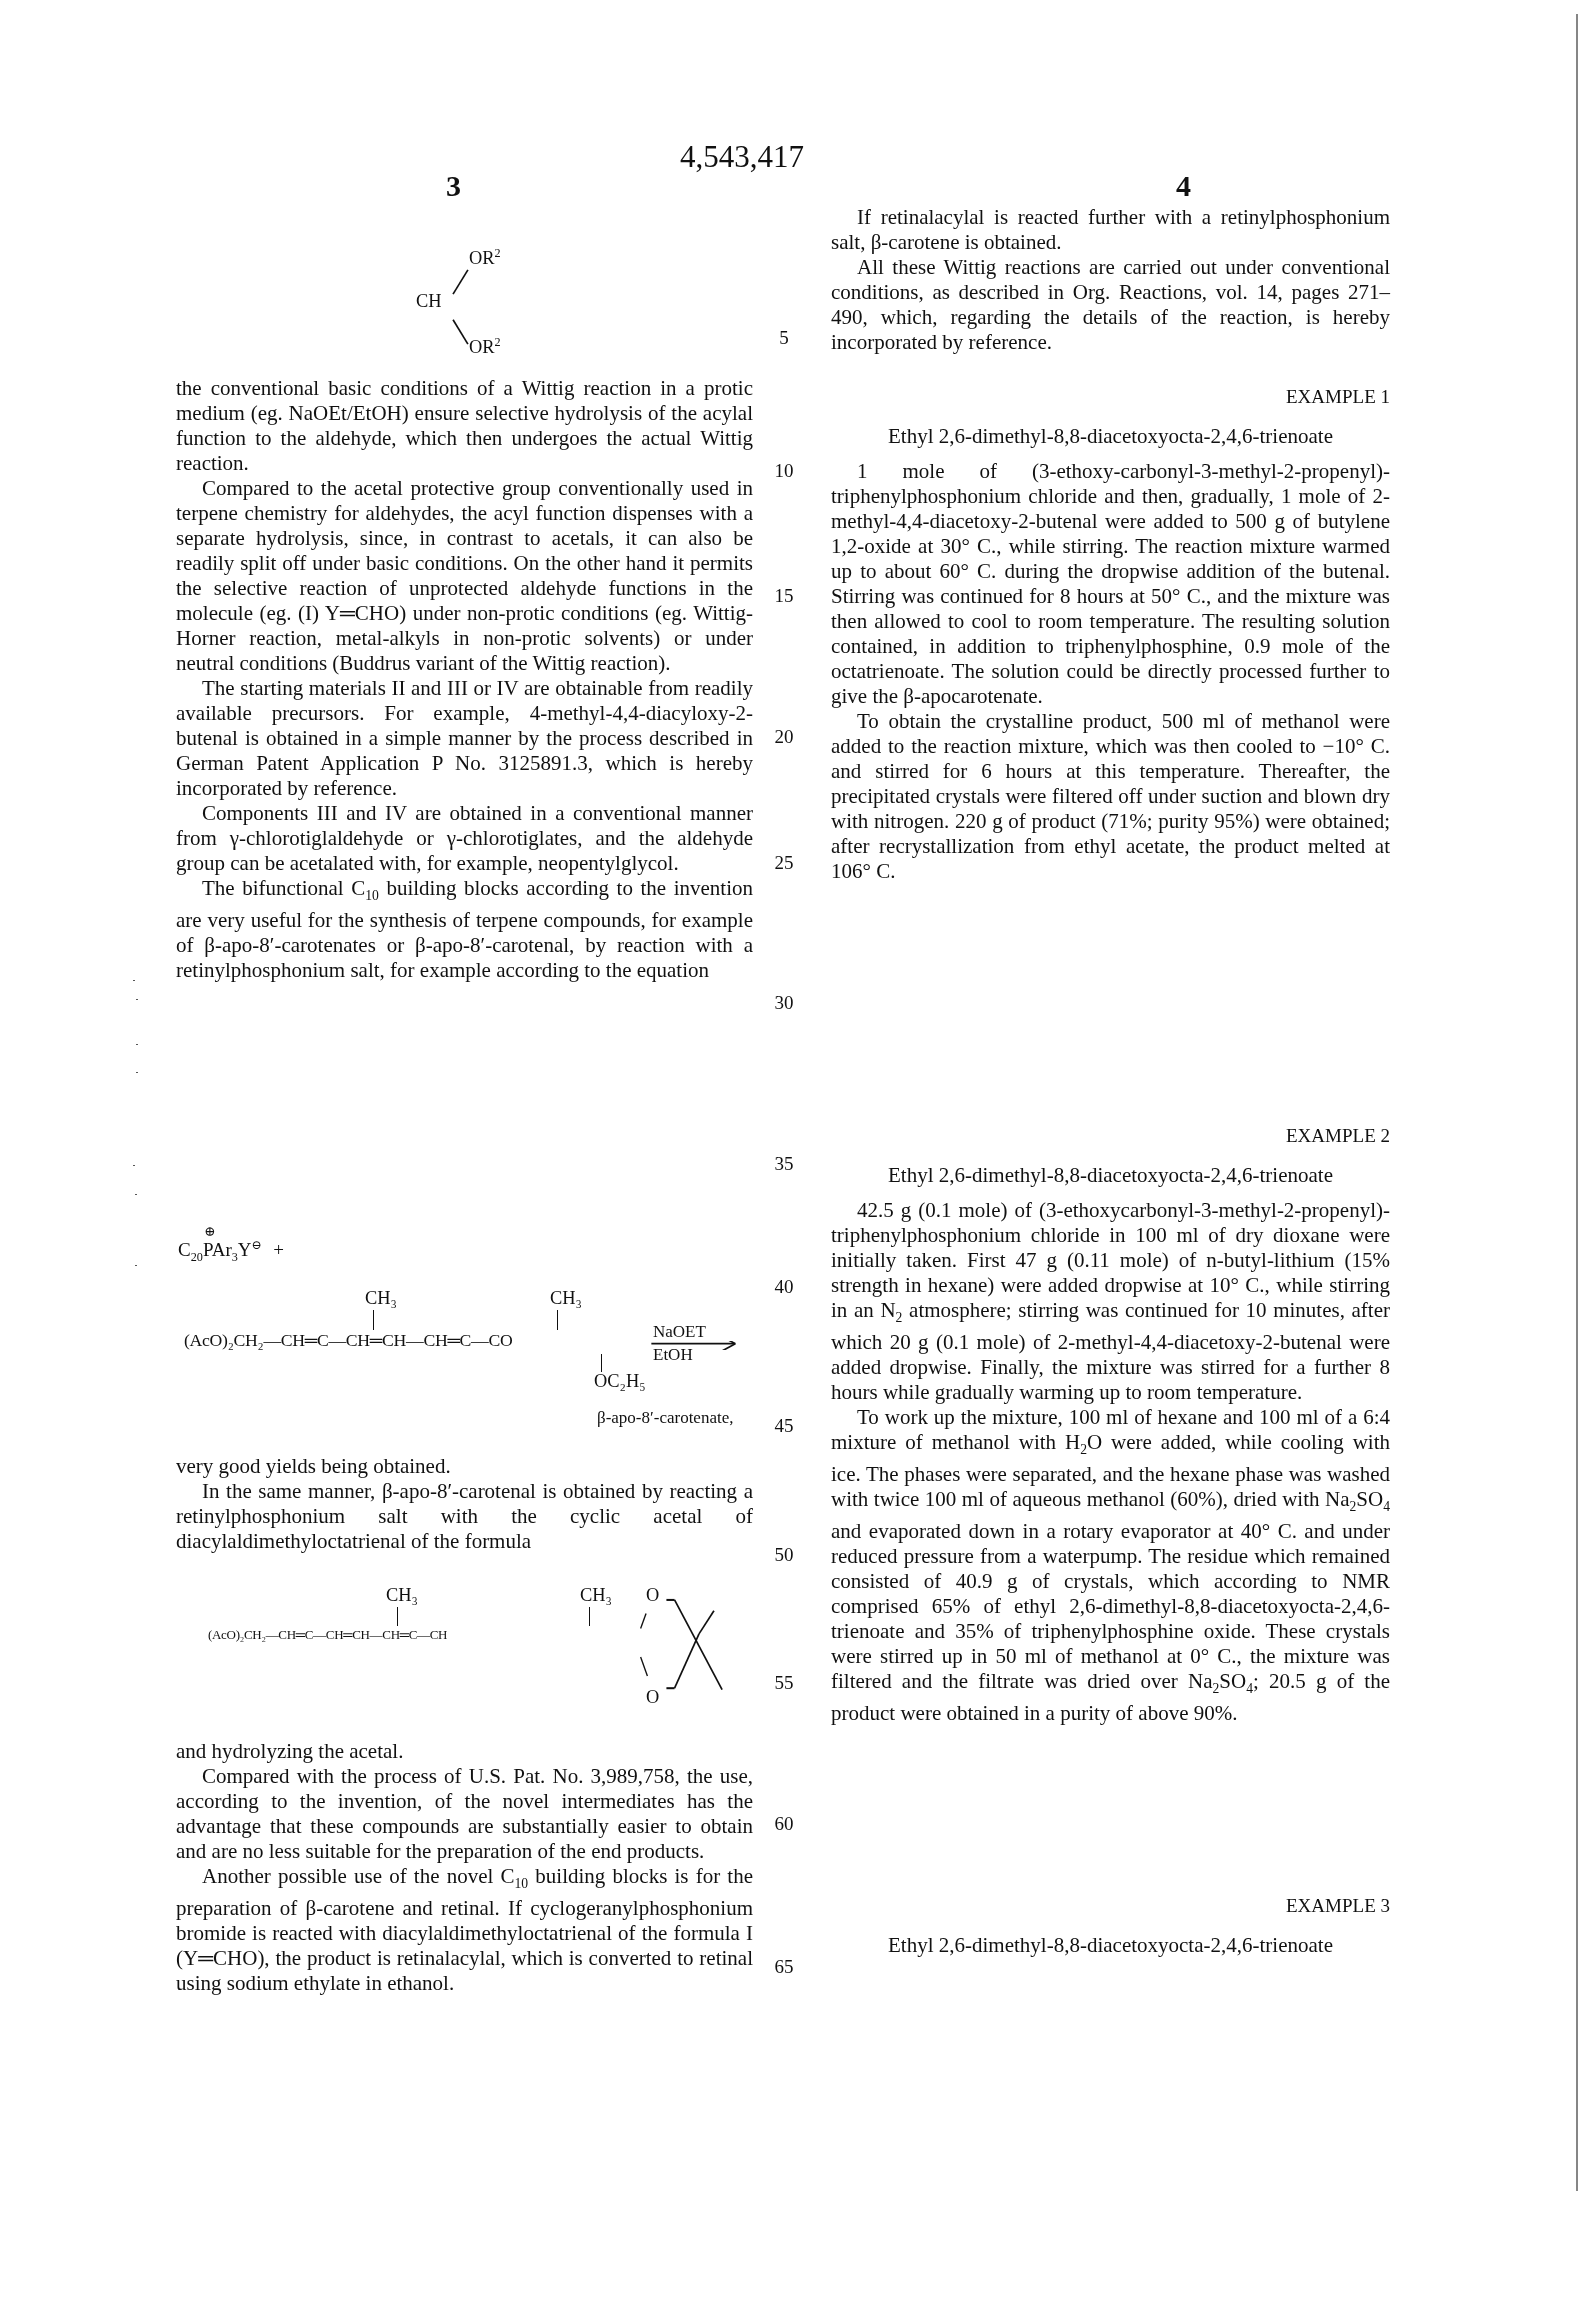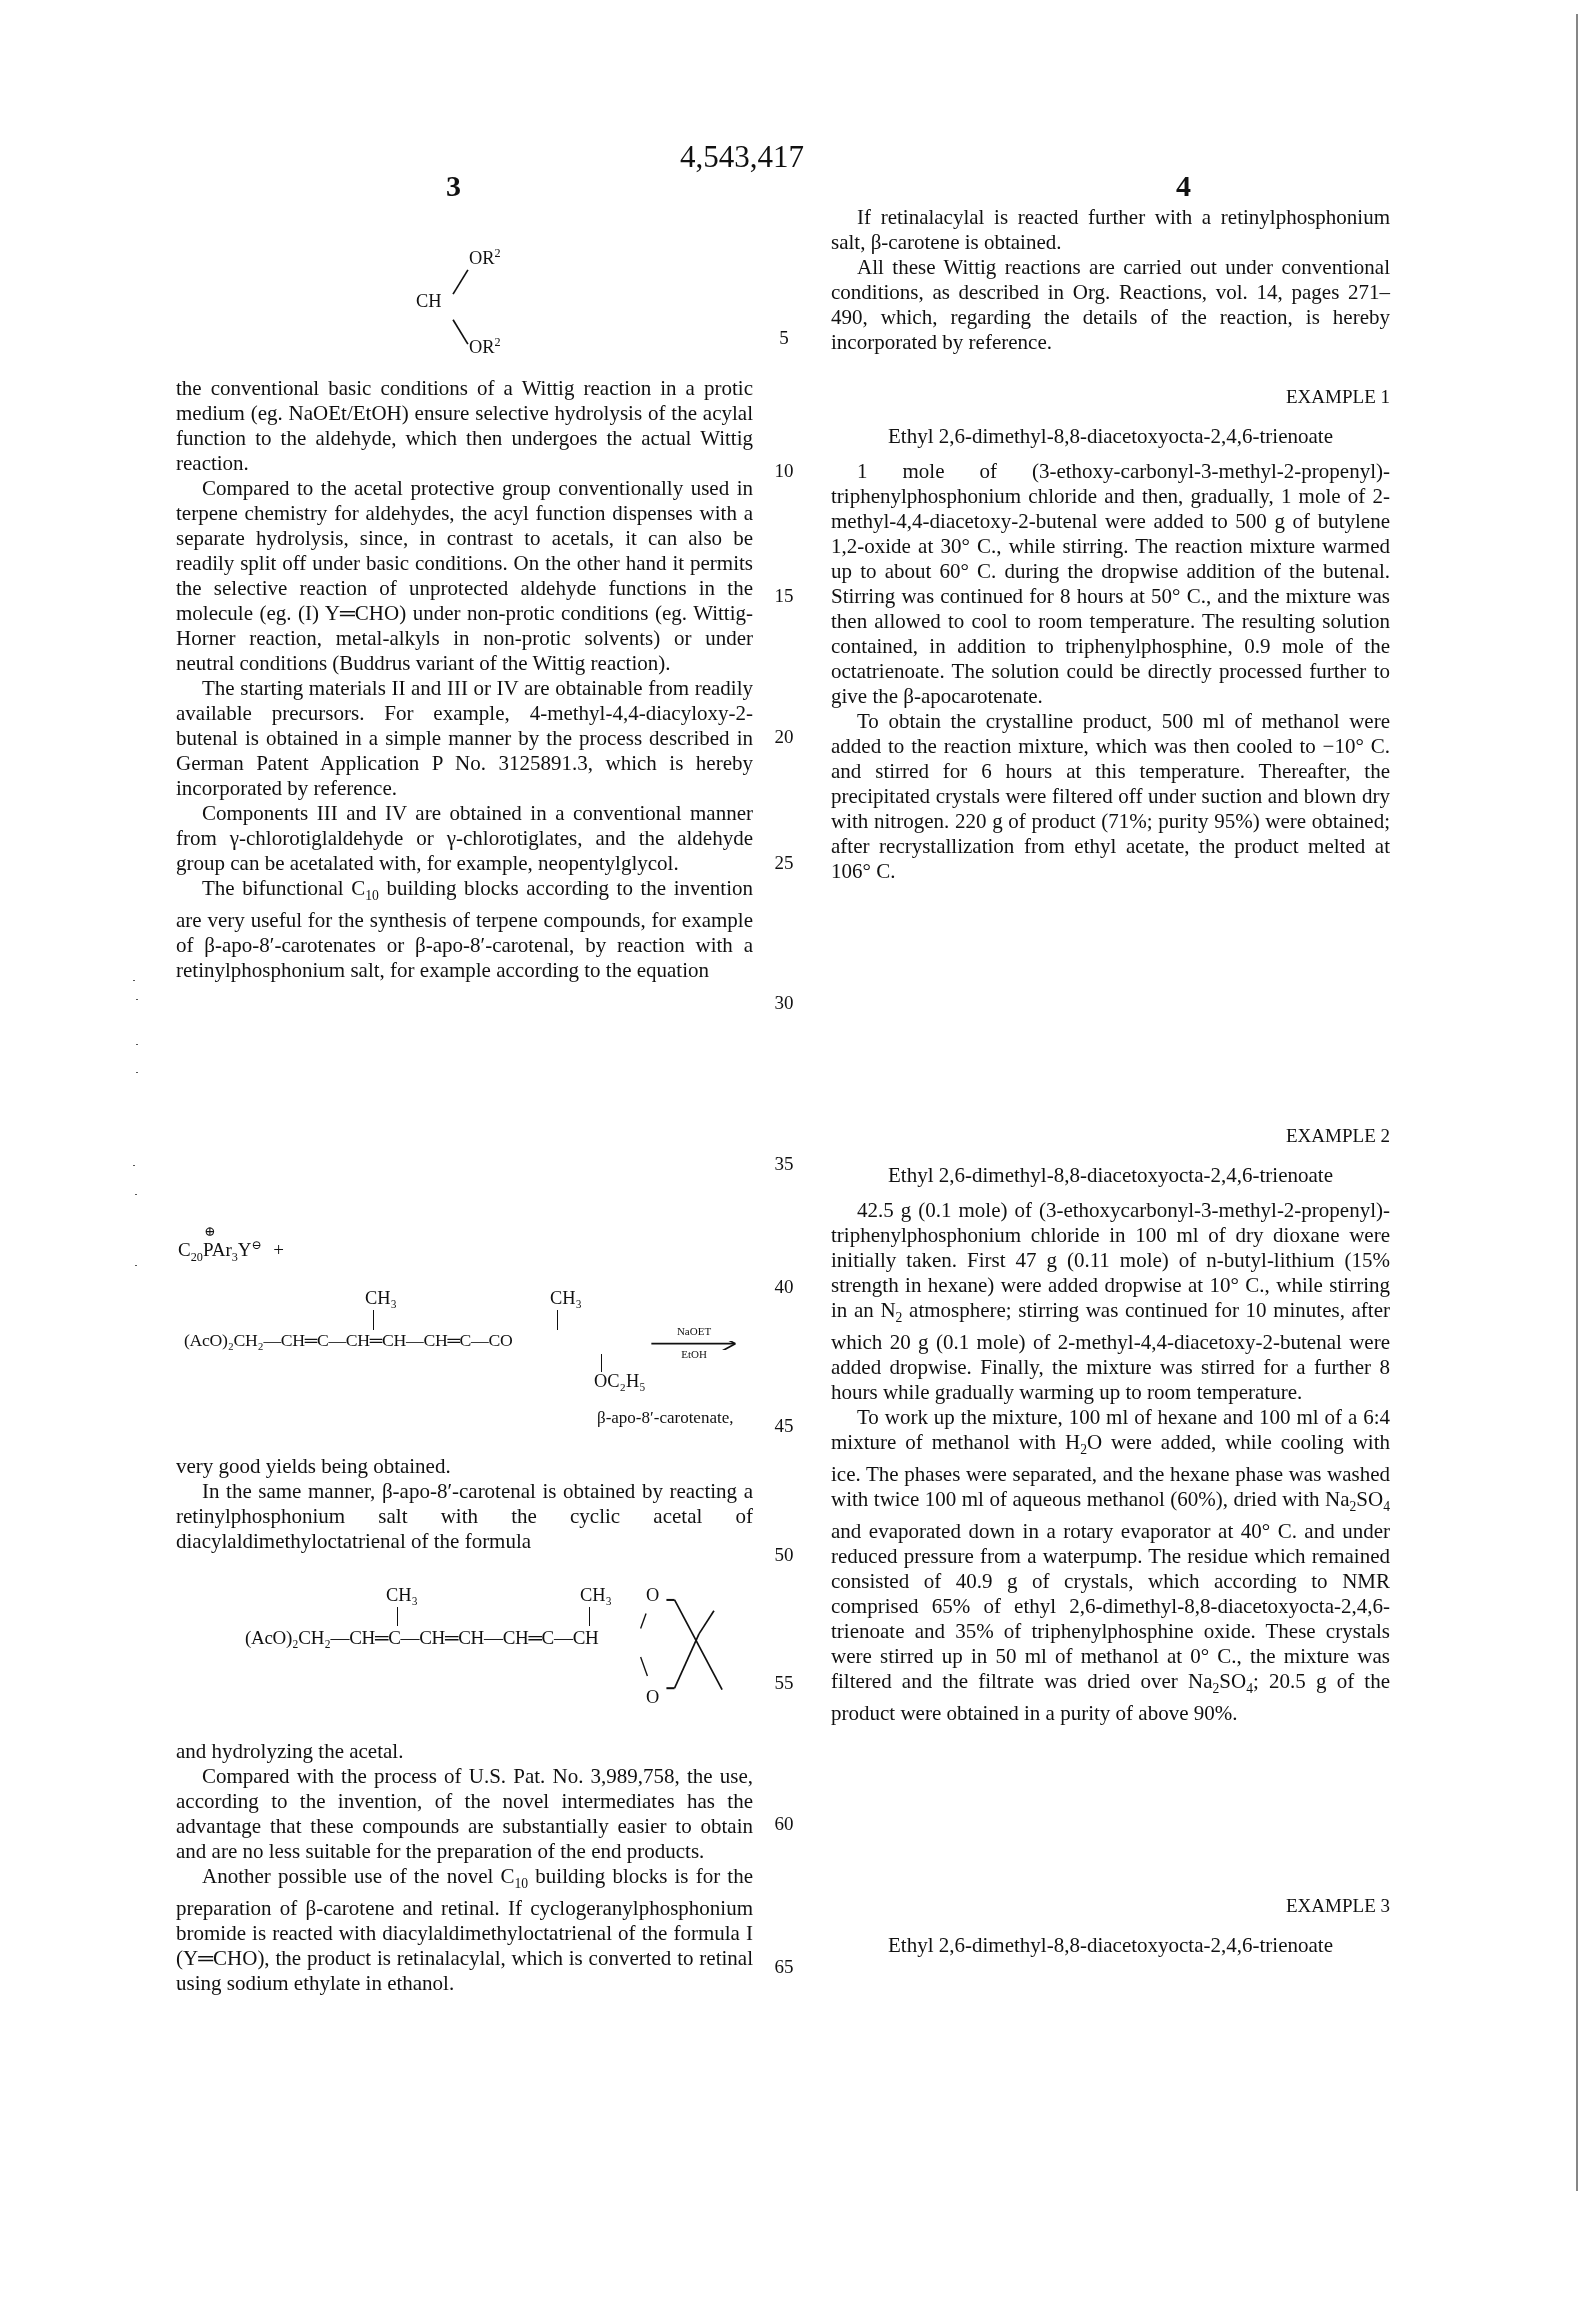--- a/index.html
+++ b/index.html
@@ -55,21 +55,21 @@
     <span>C</span><sub>20</sub><span style="position:relative;"><span style="position:absolute; top:-16.3px; left:1.4px; font-size:13.6px;">⊕</span><span>P</span></span><span>Ar</span><sub>3</sub><span>Y</span><sup>⊖</sup>
     <span style="margin-left:6.8px;">+</span>
   </div>
   <div class="chem" style="left:365px; top:1288px;">CH₃</div>
   <div class="bond-v" style="left:373px; top:1310px; height:20.4px;"></div>
   <div class="chem" style="left:550px; top:1288px;">CH₃</div>
   <div class="bond-v" style="left:557px; top:1310px; height:20.4px;"></div>
   <div class="chem" style="left:184px; top:1330px; font-size:17.7px; letter-spacing:-0.3px;">(AcO)₂CH₂—CH═C—CH═CH—CH═C—CO</div>
   <div class="bond-v" style="left:601px; top:1354px; height:17.7px;"></div>
   <div class="chem" style="left:594px; top:1371px;">OC₂H₅</div>
-  <div class="abs" style="left:653px; top:1323px; width:82px; text-align:center; font-size:11px; line-height:17.7px;">
+  <div class="abs" style="left:653px; top:1323px; width:82px; font-size:17px; line-height:17.7px;">
     <div>NaOET</div>
     <svg width="88" height="9.5" style="display:block; margin-left:-2.7px;" viewBox="0 0 130 14">
       <line x1="2" y1="4" x2="126" y2="4" stroke="#111" stroke-width="2.5"></line>
       <polyline points="104,-8 126,4" stroke="#111" stroke-width="2.5" fill="none"></polyline>
       <polyline points="104,16 126,4" stroke="#111" stroke-width="2.5" fill="none"></polyline>
     </svg>
     <div style="margin-top:-4.1px;">EtOH</div>
   </div>
   <div class="chem" style="left:597px; top:1408px; font-size:17px;">β-apo-8′-carotenate,</div>
 </div>
@@ -77,21 +77,21 @@
 <div class="col left" style="top:1454px;">
   <p class="noind">very good yields being obtained.</p>
   <p>In the same manner, β-apo-8′-carotenal is obtained by reacting a retinylphosphonium salt with the cyclic acetal of diacylaldimethyloctatrienal of the formula</p>
 </div>
 
 <div>
   <div class="chem" style="left:386px; top:1585px;">CH₃</div>
   <div class="bond-v" style="left:397px; top:1607px; height:19px;"></div>
   <div class="chem" style="left:580px; top:1585px;">CH₃</div>
   <div class="bond-v" style="left:589px; top:1607px; height:19px;"></div>
-  <div class="chem" style="left:208px; top:1627px; font-size:19px; letter-spacing:-0.3px;margin-left:37px;">(AcO)₂CH₂—CH═C—CH═CH—CH═C—CH</div>
+  <div class="chem" style="left:208px; top:1627px; font-size:13px; letter-spacing:-0.3px;">(AcO)₂CH₂—CH═C—CH═CH—CH═C—CH</div>
   <div class="chem" style="left:646px; top:1585px;">O</div>
   <div class="chem" style="left:646px; top:1687px;">O</div>
   <svg class="abs" style="left:612px; top:1585px;" width="136" height="129" viewBox="0 0 200 190">
     <line x1="50" y1="42" x2="42" y2="64" stroke="#111" stroke-width="2"></line>
     <line x1="42" y1="106" x2="52" y2="134" stroke="#111" stroke-width="2"></line>
     <line x1="80" y1="22" x2="92" y2="22" stroke="#111" stroke-width="3"></line>
     <line x1="92" y1="22" x2="162" y2="154" stroke="#111" stroke-width="2.5"></line>
     <line x1="80" y1="152" x2="92" y2="152" stroke="#111" stroke-width="3"></line>
     <line x1="92" y1="152" x2="128" y2="72" stroke="#111" stroke-width="2.5"></line>
     <line x1="128" y1="72" x2="150" y2="38" stroke="#111" stroke-width="2.5"></line>

